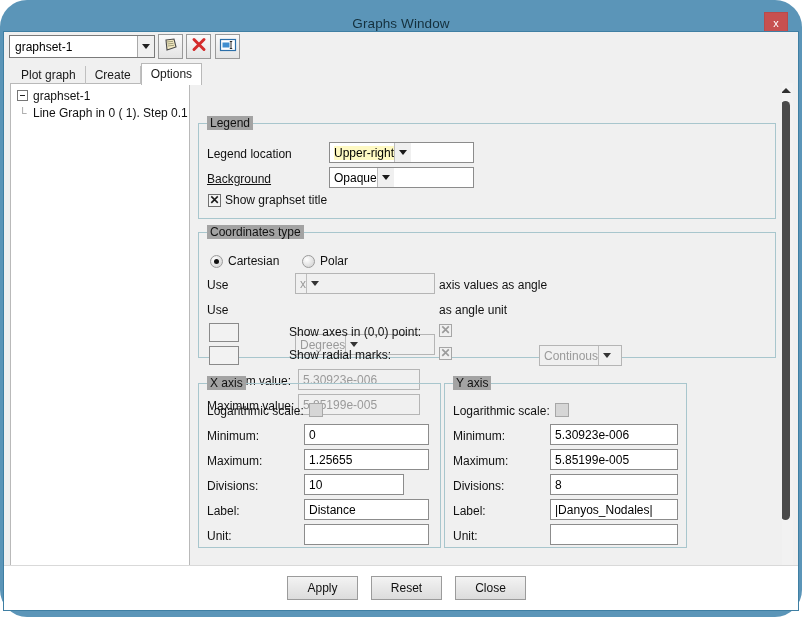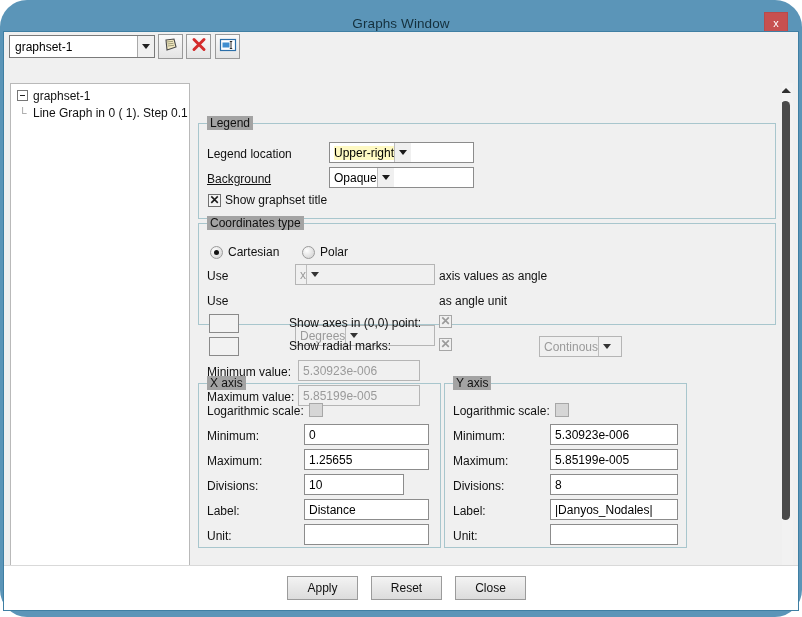--- a/index.html
+++ b/index.html
@@ -291,21 +291,21 @@
     position: absolute;
     top: -8px;
     left: 8px;
     background: #a3a3a3;
     padding: 0 3px;
     font-size: 12px;
     color: #111;
   }
 
   #grp-legend { left: 4px; top: 40px; width: 578px; height: 96px; }
-  #grp-coords { left: 4px; top: 140px; width: 578px; height: 102px; }
+  #grp-coords { left: 4px; top: 149px; width: 578px; height: 126px; }
   #grp-xaxis  { left: 4px; top: 300px; width: 243px; height: 165px; }
   #grp-yaxis  { left: 250px; top: 300px; width: 243px; height: 165px; }
 
   .lbl {
     position: absolute;
     font-size: 12px;
     color: #111;
     white-space: nowrap;
   }
 
@@ -479,20 +479,25 @@
         <span>
           <svg width="18" height="16" viewBox="0 0 18 16">
             <rect x="1.5" y="2.5" width="15" height="11" fill="#ffffff" stroke="#2b6ea8" stroke-width="1.2"></rect>
             <rect x="3.5" y="5.5" width="7" height="5" fill="#3f8ed0"></rect>
             <path d="M12,4.5 L12,11.5 M10.8,4.5 L13.2,4.5 M10.8,11.5 L13.2,11.5" stroke="#2b2b2b" stroke-width="1"></path>
           </svg>
         </span>
       </div>
     </div>
 
+    <div class="tabs">
+      <div class="tab">Plot graph</div>
+      <div class="tab">Create</div>
+      <div class="tab active">Options</div>
+    </div>
 
     <div class="panel-tree">
       <div class="tree-row root">
         <span class="expander"></span>
         <span>graphset-1</span>
       </div>
       <div class="tree-row child">
         <span class="tree-dash">└</span>
         <span>Line Graph in 0 ( 1). Step 0.1</span>
       </div>

